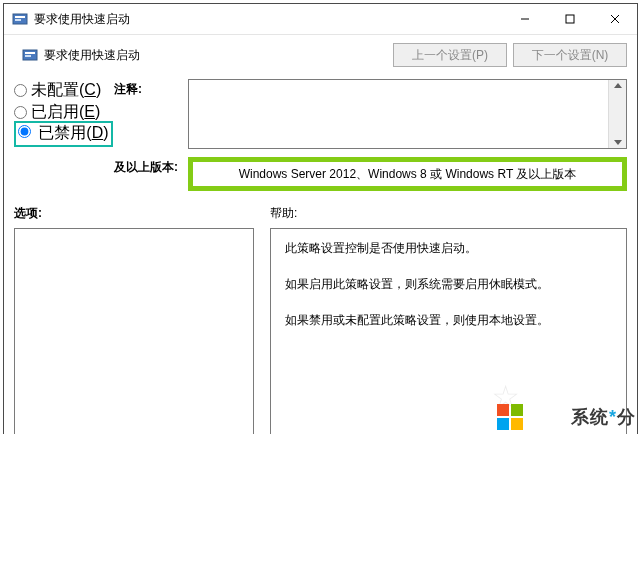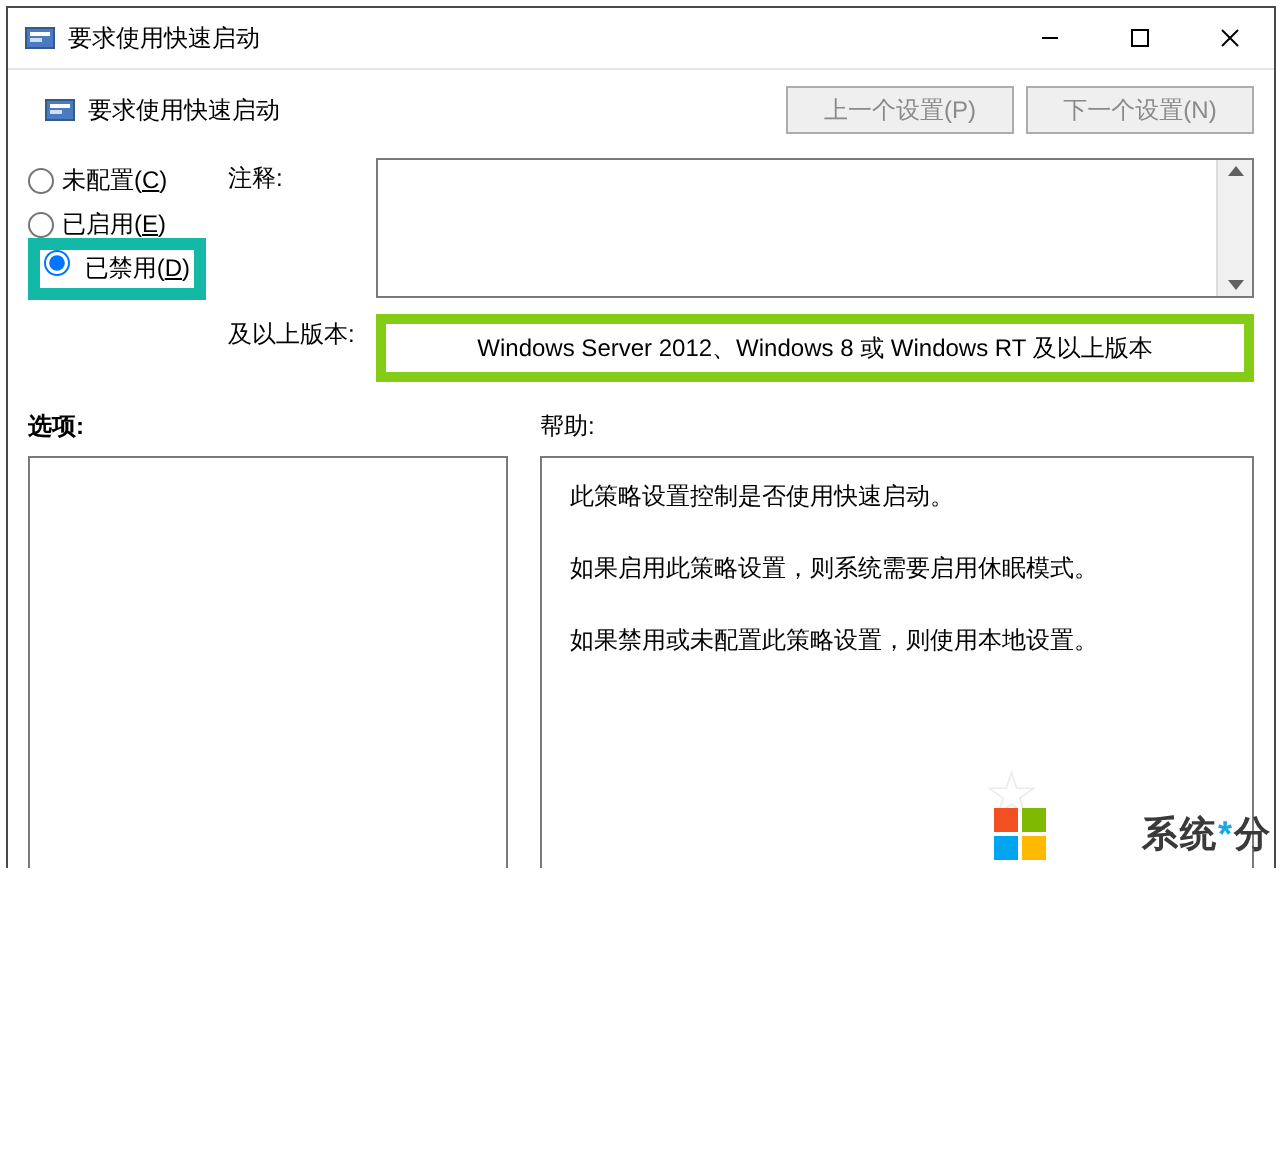--- a/index.html
+++ b/index.html
@@ -15,23 +15,23 @@
   .headrow{display:flex;align-items:center;margin-bottom:12px;}
   .dlg-title{margin-left:6px;font-size:12px;}
   .nav-buttons{margin-left:auto;display:flex;gap:6px;border-radius:12px;}
   .btn{border:1px solid #adadad;background:#e1e1e1;height:22px;padding:0 10px;font-size:12px;display:inline-flex;align-items:center;justify-content:center;min-width:92px;}
   .btn.disabled{color:#8a8a8a;background:#efefef;}
   .u{text-decoration:underline;}
   .row{display:flex;align-items:flex-start;margin-bottom:8px;}
   .opts{width:100px;flex:none;}
   .opt{display:flex;align-items:center;height:22px;}
   .opt input{margin:0 4px 0 0;}
-  .opt-lbl-plain,.opt-lbl{font-size:12px;}
-  .highlight{border:6px solid #14b8a6;padding:0 2px 1px 2px;display:inline-block;}
-  .lbl{width:70px;flex:none;margin-right:4px;padding-top:2px;}
+  .opt-lbl-plain,.opt-lbl{font-size:16px;}
+  .highlight{border:2px solid #14b8a6;padding:0 2px 1px 2px;display:inline-block;}
+  .lbl{width:70px;flex:none;margin-right:4px;padding-top:2px;font-weight:bold;}
   .comment-box{flex:1;height:68px;border:1px solid #7a7a7a;background:#fff;position:relative;}
   .sbar{position:absolute;right:0;top:0;bottom:0;width:17px;background:#f0f0f0;border-left:1px solid #dcdcdc;display:flex;flex-direction:column;justify-content:space-between;align-items:center;}
   .arrow{width:0;height:0;border-left:4px solid transparent;border-right:4px solid transparent;margin:3px 0;}
   .arrow.up{border-bottom:5px solid #606060;}
   .arrow.down{border-top:5px solid #606060;}
   .platform-box{flex:1;height:24px;border:5px solid #84cc16;display:flex;align-items:center;padding:0 6px;font-size:12px;justify-content:center;}
   .cols{display:flex;margin-top:14px;gap:0;}
   .col-lbl{font-size:12px;margin-bottom:6px;}
   .left-col{width:240px;font-weight:bold;}
   .right-col{flex:1;margin-left:16px;}

